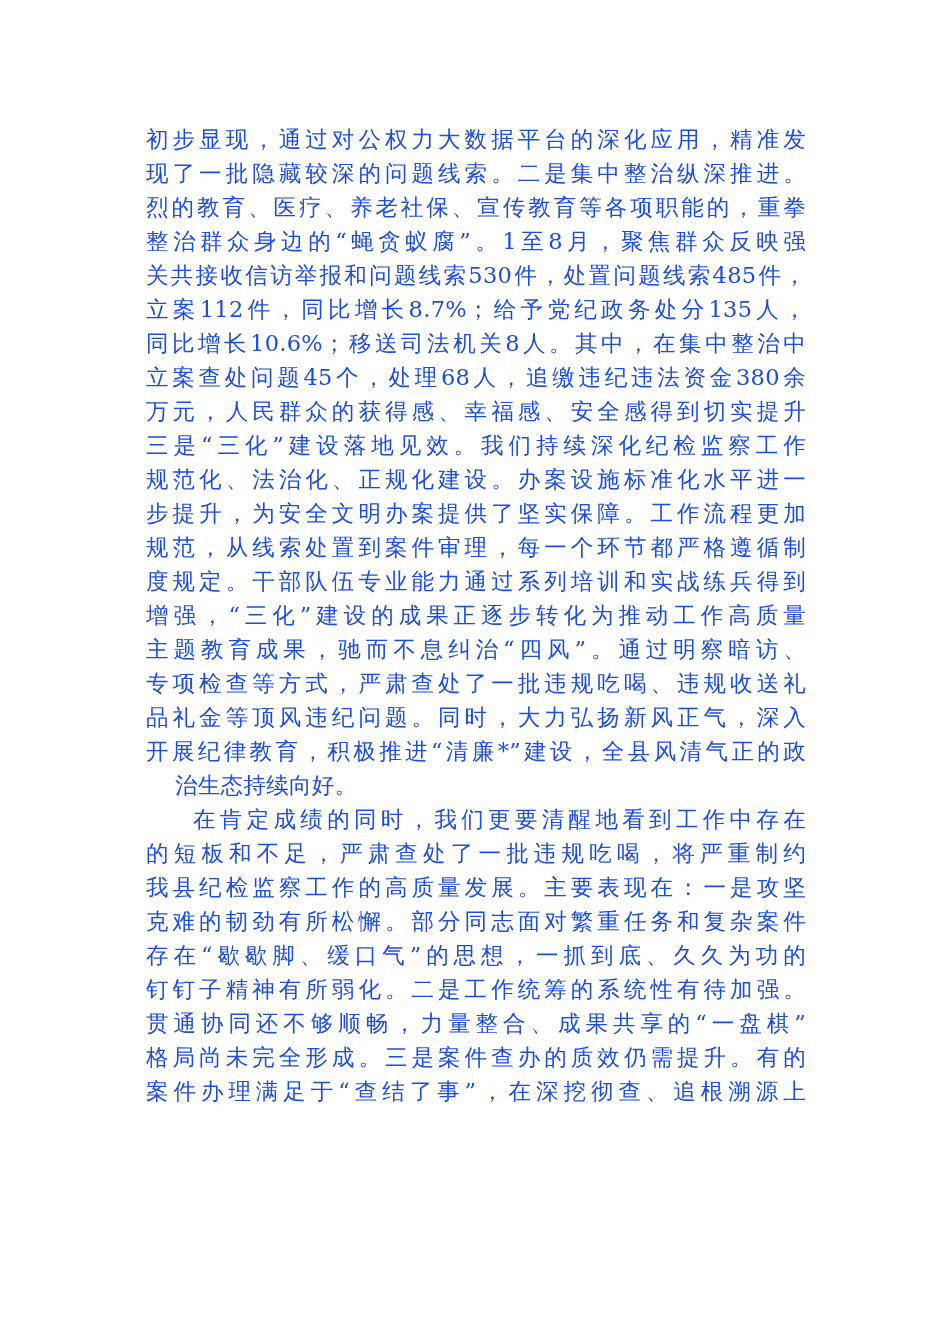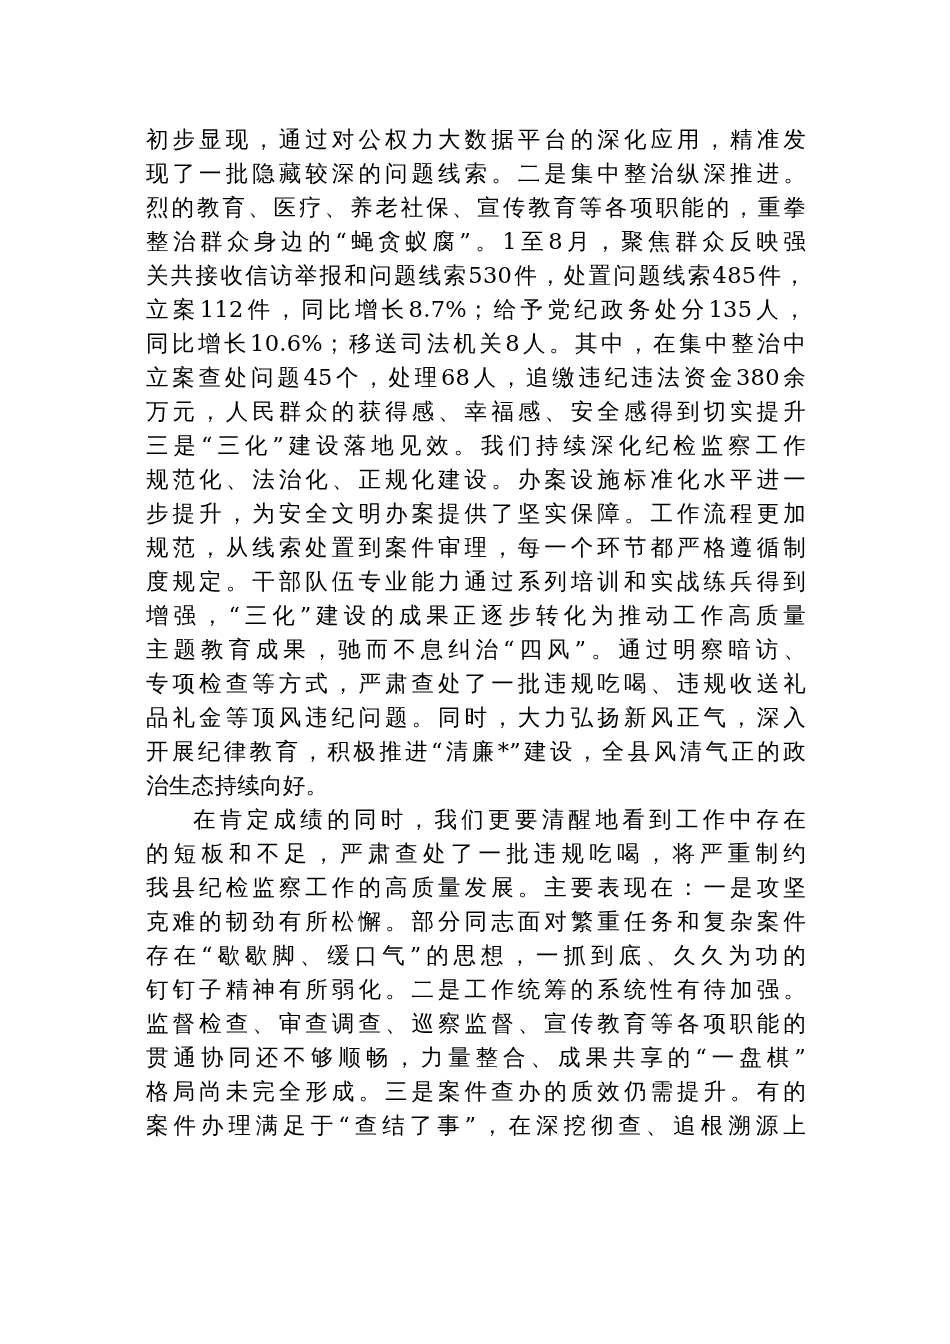--- a/index.html
+++ b/index.html
@@ -1,28 +1,28 @@
 <!DOCTYPE html>
 <html><head>
 <meta charset="utf-8">
 <style>
   html, body { margin: 0; padding: 0; background: #ffffff; }
   body { width: 950px; height: 1344px; position: relative; overflow: hidden; }
   .page {
     position: absolute; left: 146px; top: 122px; width: 660px;
     font-family: "DejaVu Serif", "Liberation Serif", serif;
-    color: #000000;
+    color: #1d4ed8;
   }
   .line {
     display: block; height: 34px; line-height: 34px;
     font-size: 22.5px; white-space: nowrap;
     text-align-last: justify; text-align: justify;
     letter-spacing: 0.3px;
   }
-  .line.last { text-align-last: left; }
+  .line.last { text-align-last: left; margin-left: 29px; }
   .line.indent { padding-left: 47px; }
 </style>
 </head>
 <body>
 
 <div class="page">
   <div>
     <span class="line">初步显现，通过对公权力大数据平台的深化应用，精准发</span>
     <span class="line">现了一批隐藏较深的问题线索。二是集中整治纵深推进。</span>
     <span class="line">烈的教育、医疗、养老社保、宣传教育等各项职能的，重拳</span>
@@ -44,18 +44,17 @@
     <span class="line">开展纪律教育，积极推进“清廉*”建设，全县风清气正的政</span>
     <span class="line last">治生态持续向好。</span>
   </div>
   <div>
     <span class="line indent">在肯定成绩的同时，我们更要清醒地看到工作中存在</span>
     <span class="line">的短板和不足，严肃查处了一批违规吃喝，将严重制约</span>
     <span class="line">我县纪检监察工作的高质量发展。主要表现在：一是攻坚</span>
     <span class="line">克难的韧劲有所松懈。部分同志面对繁重任务和复杂案件</span>
     <span class="line">存在“歇歇脚、缓口气”的思想，一抓到底、久久为功的</span>
     <span class="line">钉钉子精神有所弱化。二是工作统筹的系统性有待加强。</span>
-    <span class="line">监督检查、审查调查、巡察监督、宣传教育等各项职能的</span>
     <span class="line">贯通协同还不够顺畅，力量整合、成果共享的“一盘棋”</span>
     <span class="line">格局尚未完全形成。三是案件查办的质效仍需提升。有的</span>
     <span class="line">案件办理满足于“查结了事”，在深挖彻查、追根溯源上</span>
   </div>
 </div>
 
 </body></html>

